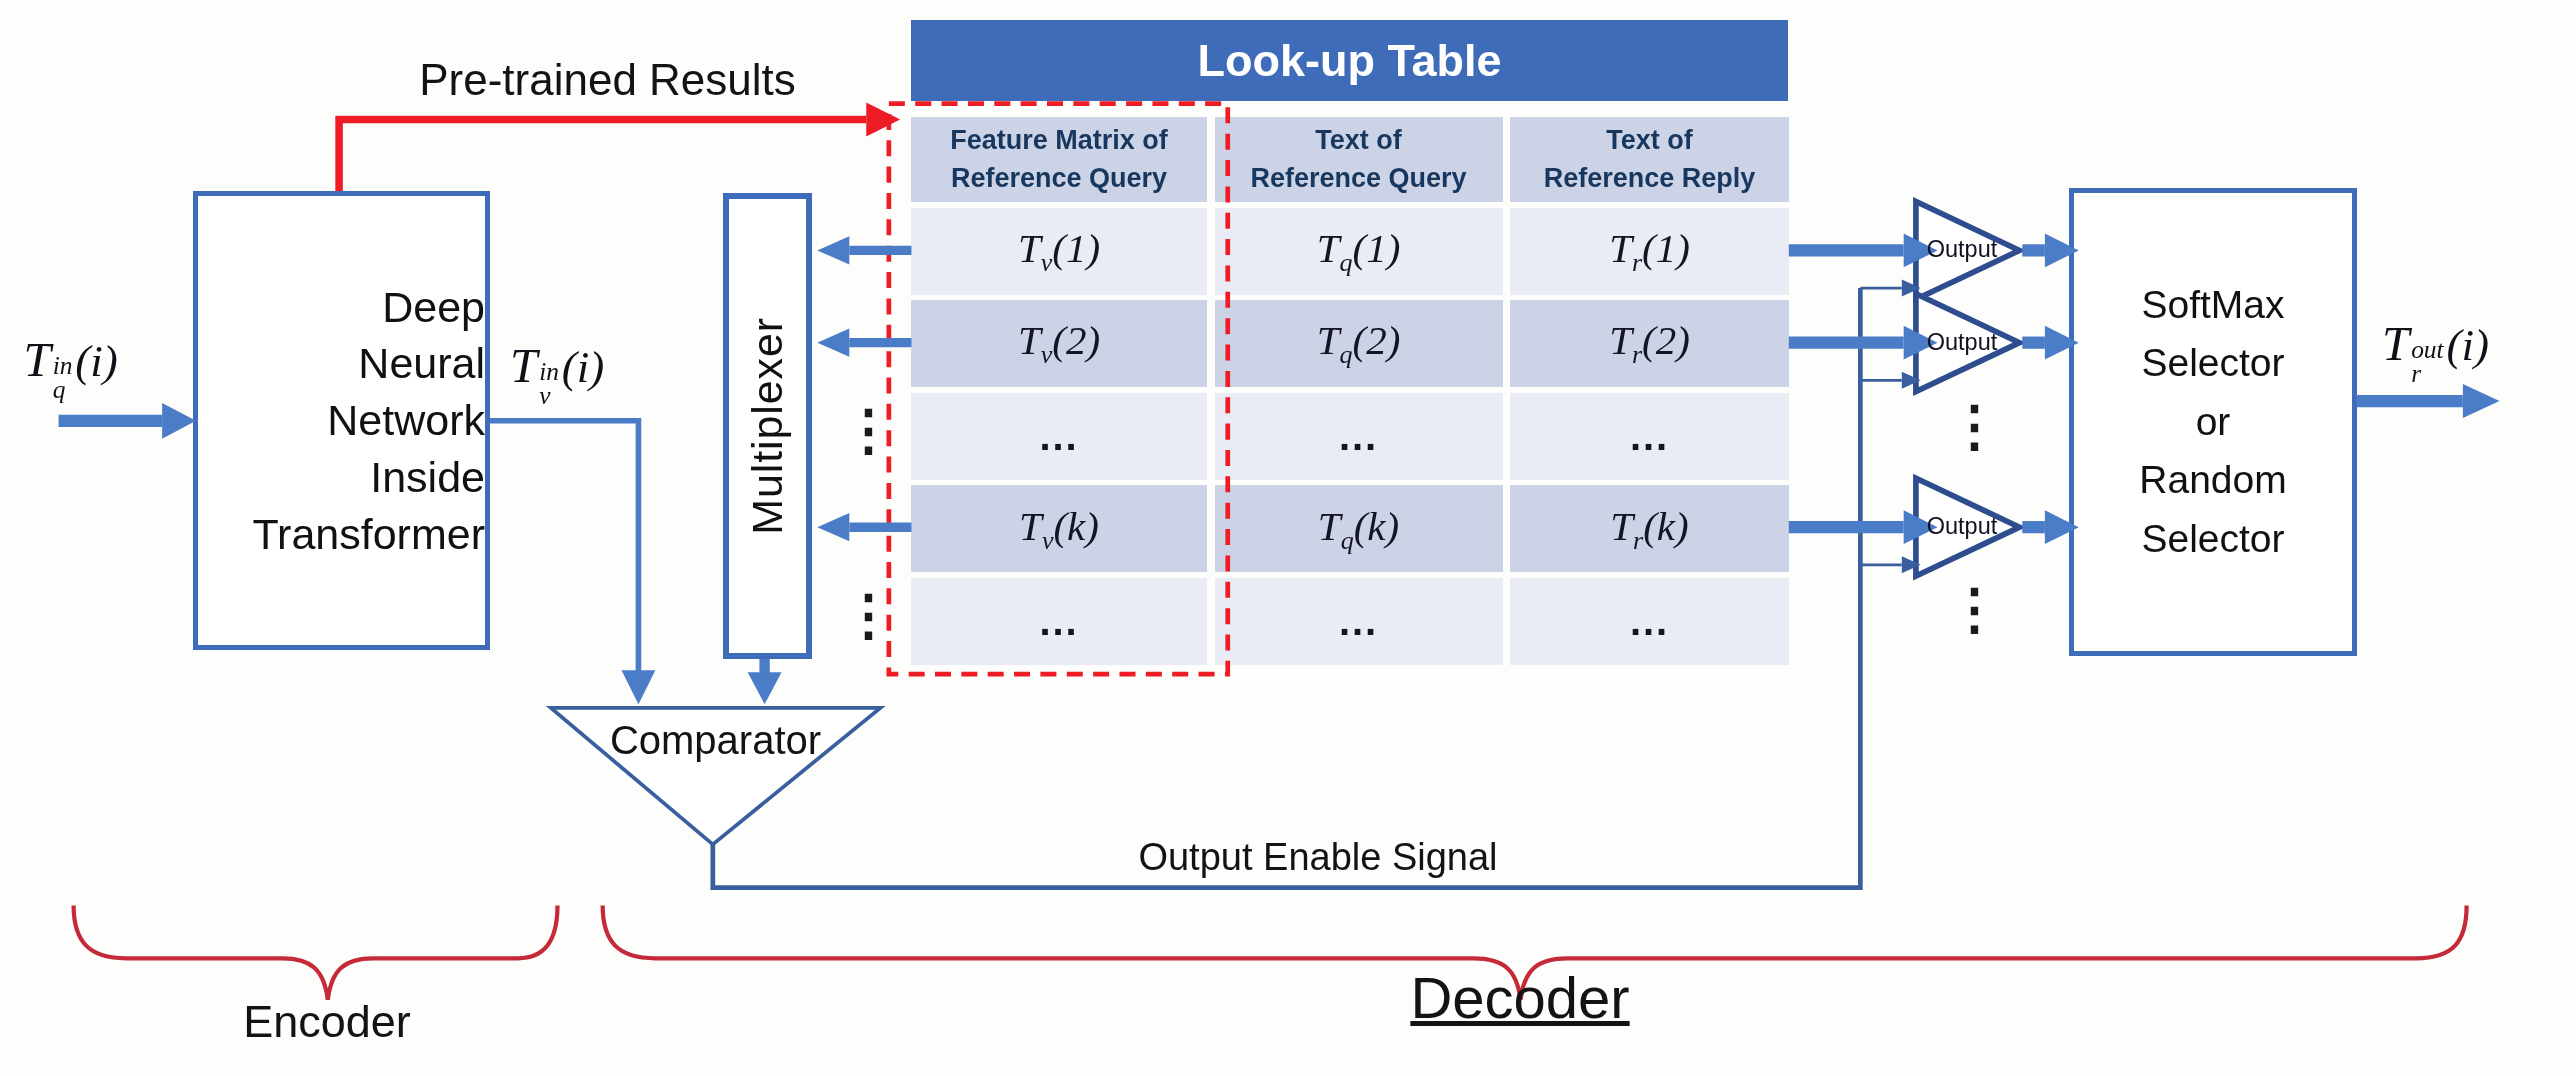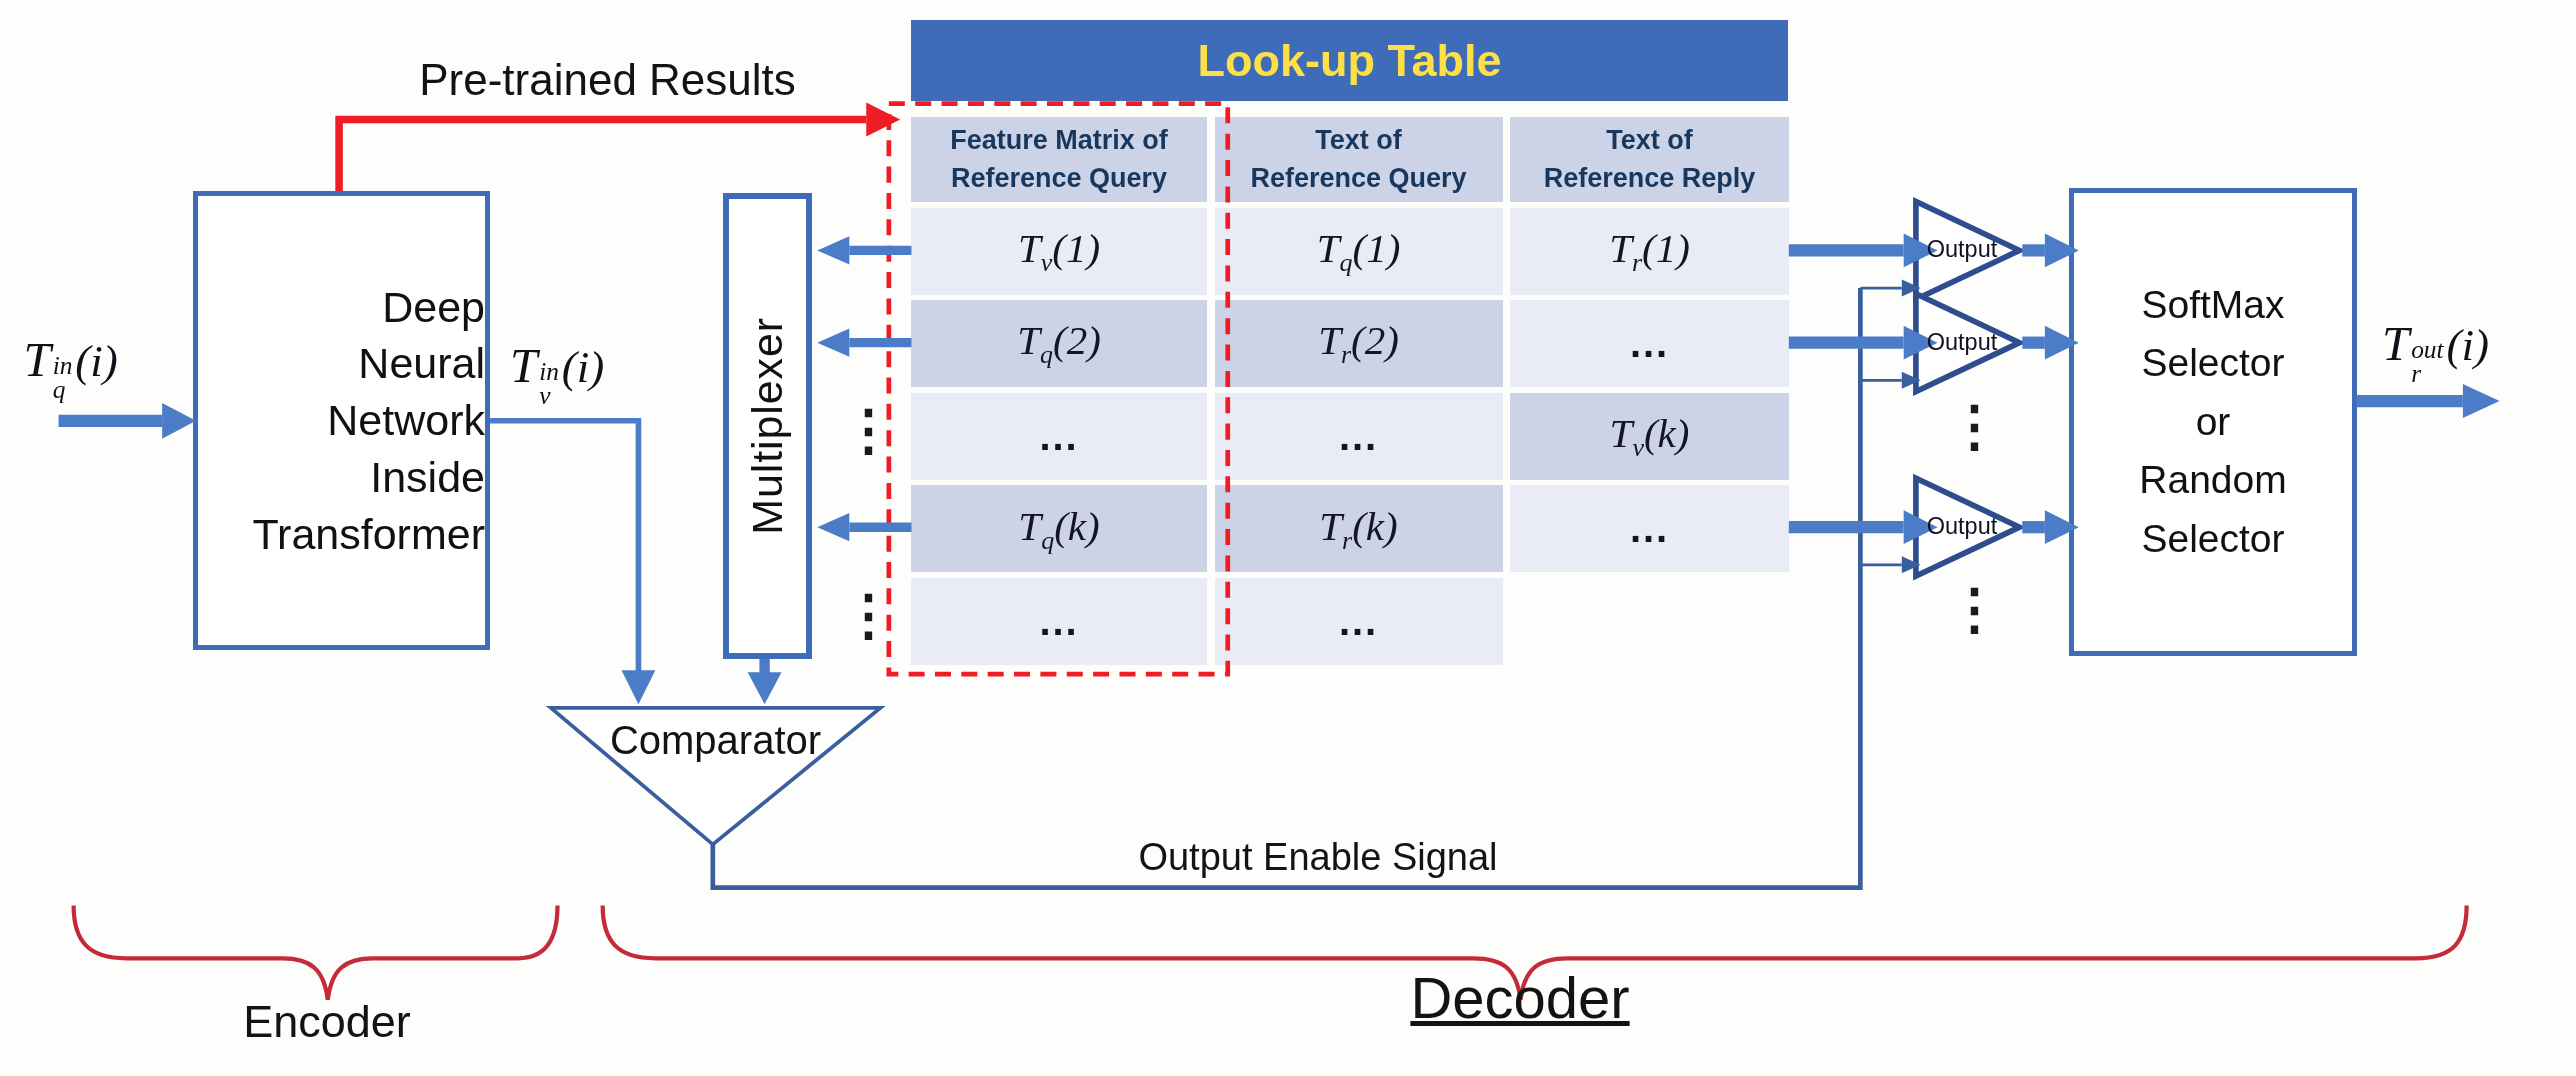--- a/index.html
+++ b/index.html
@@ -11,21 +11,21 @@
   
   .box{position:absolute;background:#ffffff;border:5.6px solid #3e6cb8;box-sizing:border-box;}
   .dnn{left:193px;top:191px;width:297px;height:459px;display:flex;flex-direction:column;justify-content:center;align-items:flex-end;}
   .dnn .bl{font-size:43px;line-height:1.32;font-weight:500;text-align:center;}
   .mux{left:723px;top:193px;width:89px;height:466px;border-width:6.6px;display:flex;align-items:center;justify-content:center;}
   .mux .vtext{writing-mode:vertical-rl;transform:rotate(180deg);font-size:43px;font-weight:500;letter-spacing:0.9px;}
   .softmax{left:2069px;top:188px;width:288px;height:468px;display:flex;flex-direction:column;justify-content:center;align-items:center;}
   .softmax .bl{font-size:39px;line-height:1.5;font-weight:500;text-align:center;}
   
   .lut-titlebar{position:absolute;left:911px;top:20px;width:877px;height:81px;background:#3e6cb8;
-    display:flex;align-items:center;justify-content:center;color:#fde047;font-size:45px;font-weight:bold;}
+    display:flex;align-items:center;justify-content:center;color:#ffffff;font-size:45px;font-weight:bold;}
   .lut-grid{position:absolute;left:911px;top:117px;display:grid;
     grid-template-columns:296px 288px 279px;grid-template-rows:85px 87px 87px 87px 87px 87px;
     column-gap:7.5px;row-gap:5.6px;}
   .cell{display:flex;align-items:center;justify-content:center;text-align:center;}
   .ch{background:#ccd3e6;color:#17375e;font-size:27px;font-weight:600;line-height:1.4;flex-direction:column;}
   .rlight{background:#e9ebf5;}
   .rdark{background:#ccd3e6;}
   .mcell{font-family:"Liberation Serif",serif;font-size:41px;color:#141423;}
   .mcell i{font-style:italic;}
   .mcell sub{font-size:26px;vertical-align:-9.4px;font-style:italic;}
@@ -86,20 +86,23 @@
         <span class="mcell"><i>T</i><sub>v</sub><i>(1)</i></span>
       </div>
     <div class="cell rlight">
         <span class="mcell"><i>T</i><sub>q</sub><i>(1)</i></span>
       </div>
     <div class="cell rlight">
         <span class="mcell"><i>T</i><sub>r</sub><i>(1)</i></span>
       </div>
 
     <div class="cell rdark">
+        <span class="mcell"><i>T</i><sub>v</sub><i>(2)</i></span>
+      </div>
+    <div class="cell rdark">
         <span class="mcell"><i>T</i><sub>q</sub><i>(2)</i></span>
       </div>
     <div class="cell rdark">
         <span class="mcell"><i>T</i><sub>r</sub><i>(2)</i></span>
       </div>
 
     <div class="cell rlight dcell">...</div>
     <div class="cell rlight dcell">...</div>
     <div class="cell rlight dcell">...</div>
 

